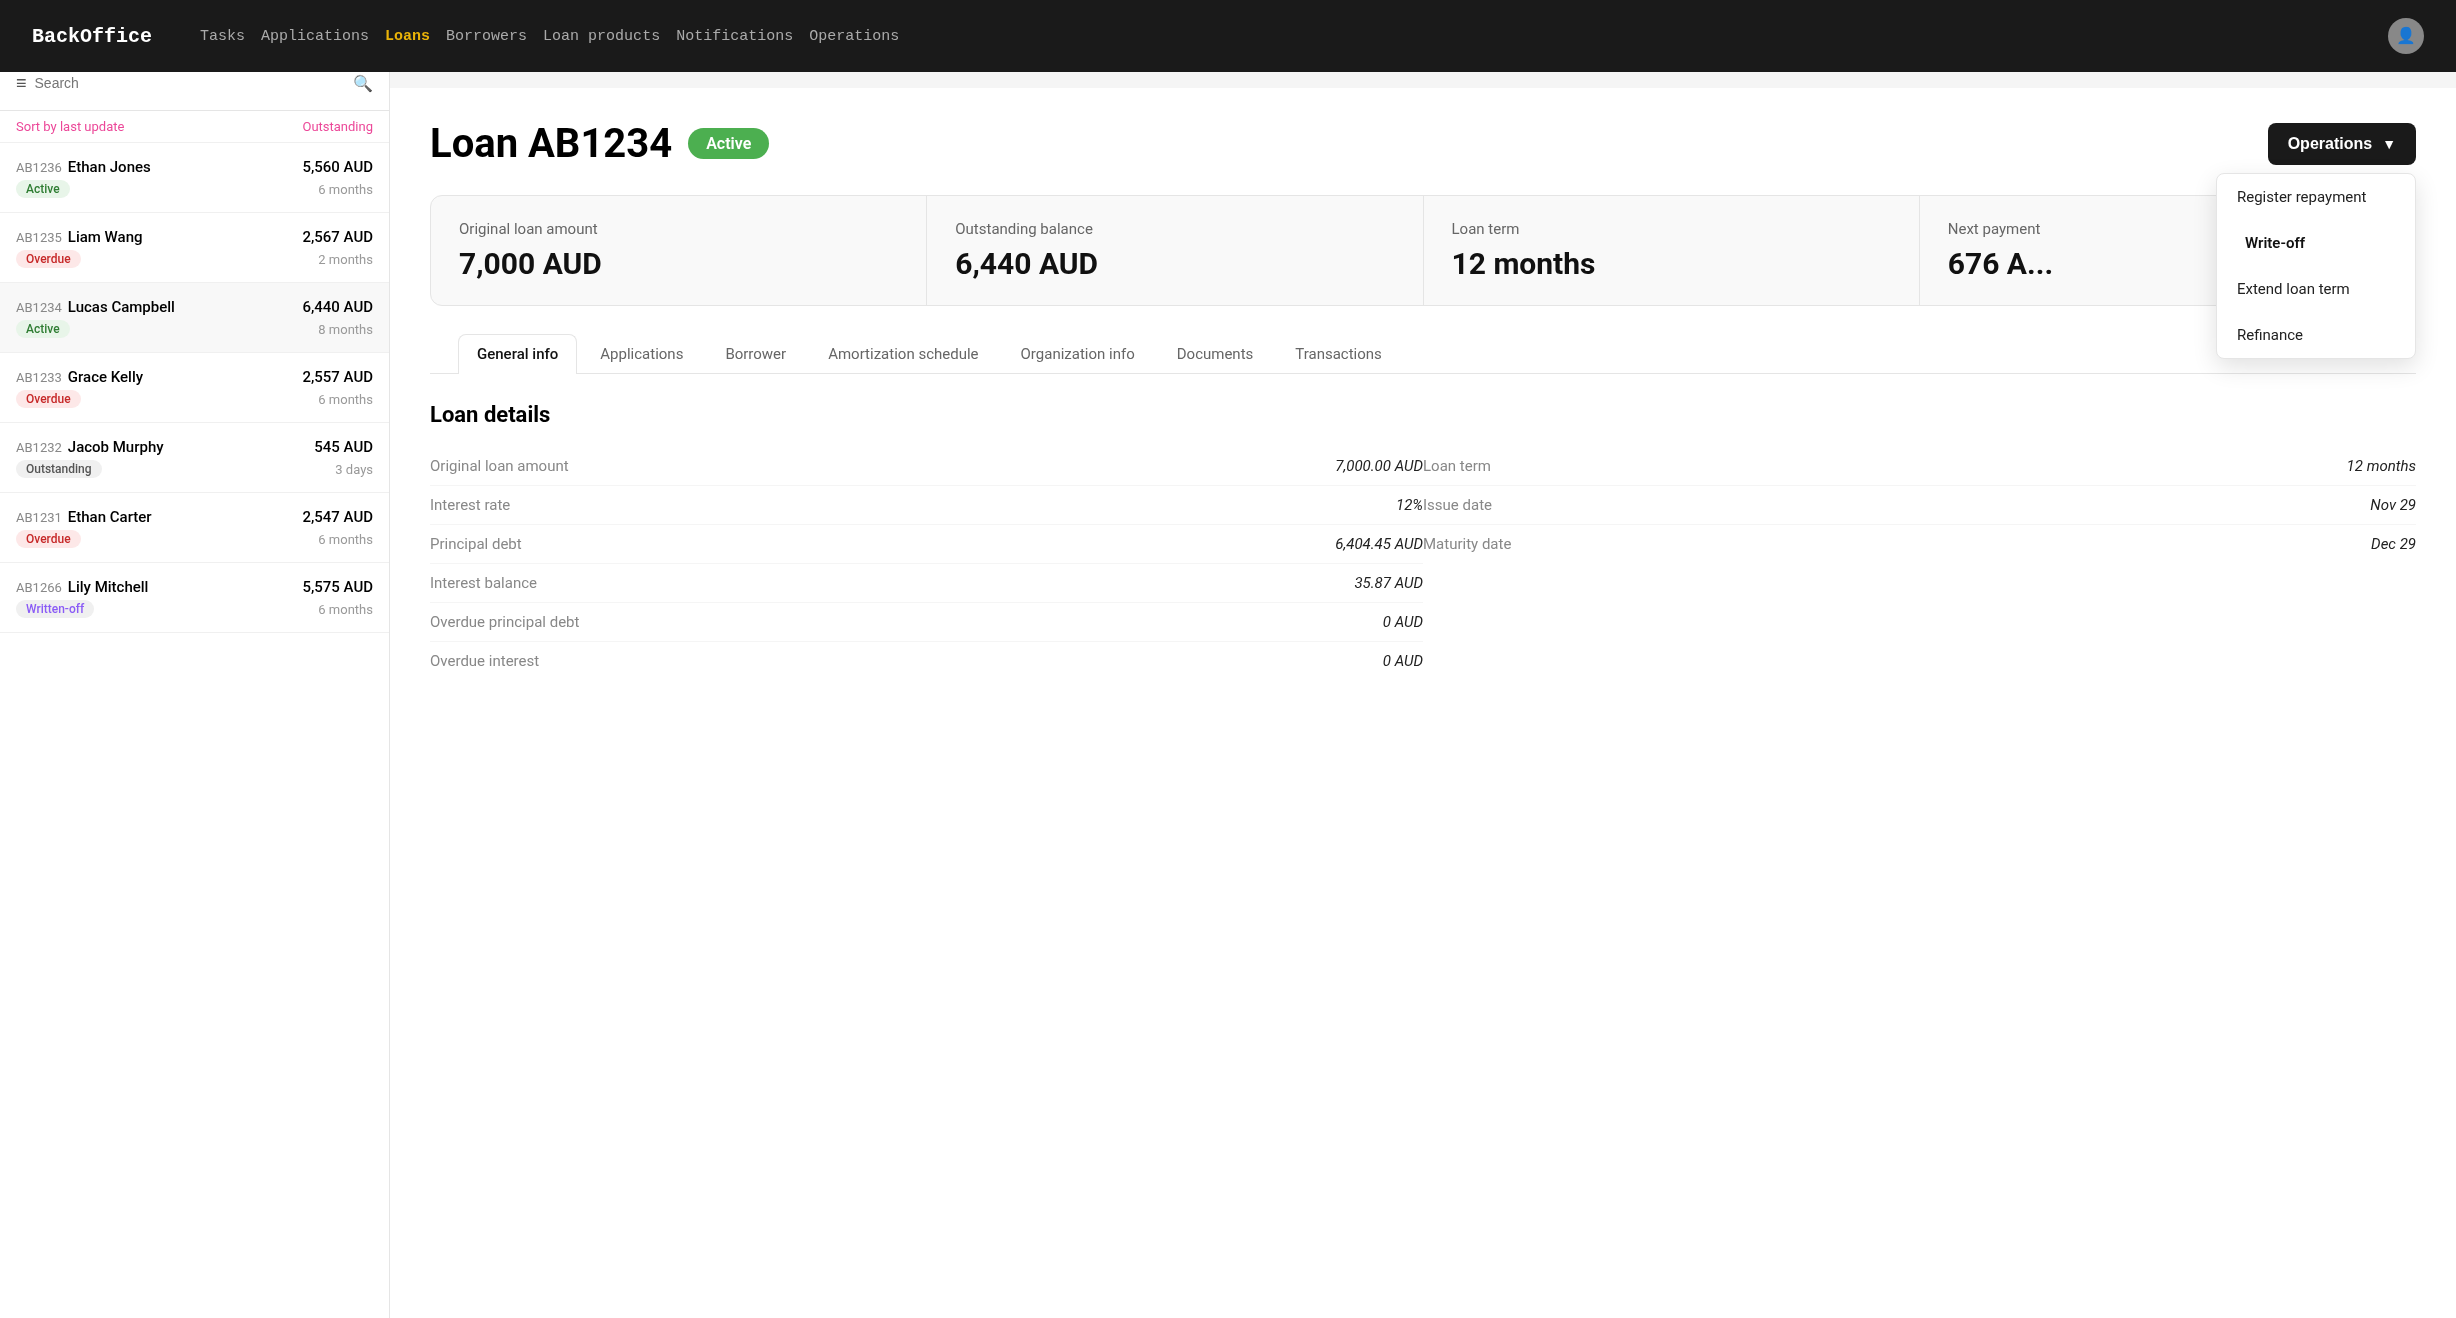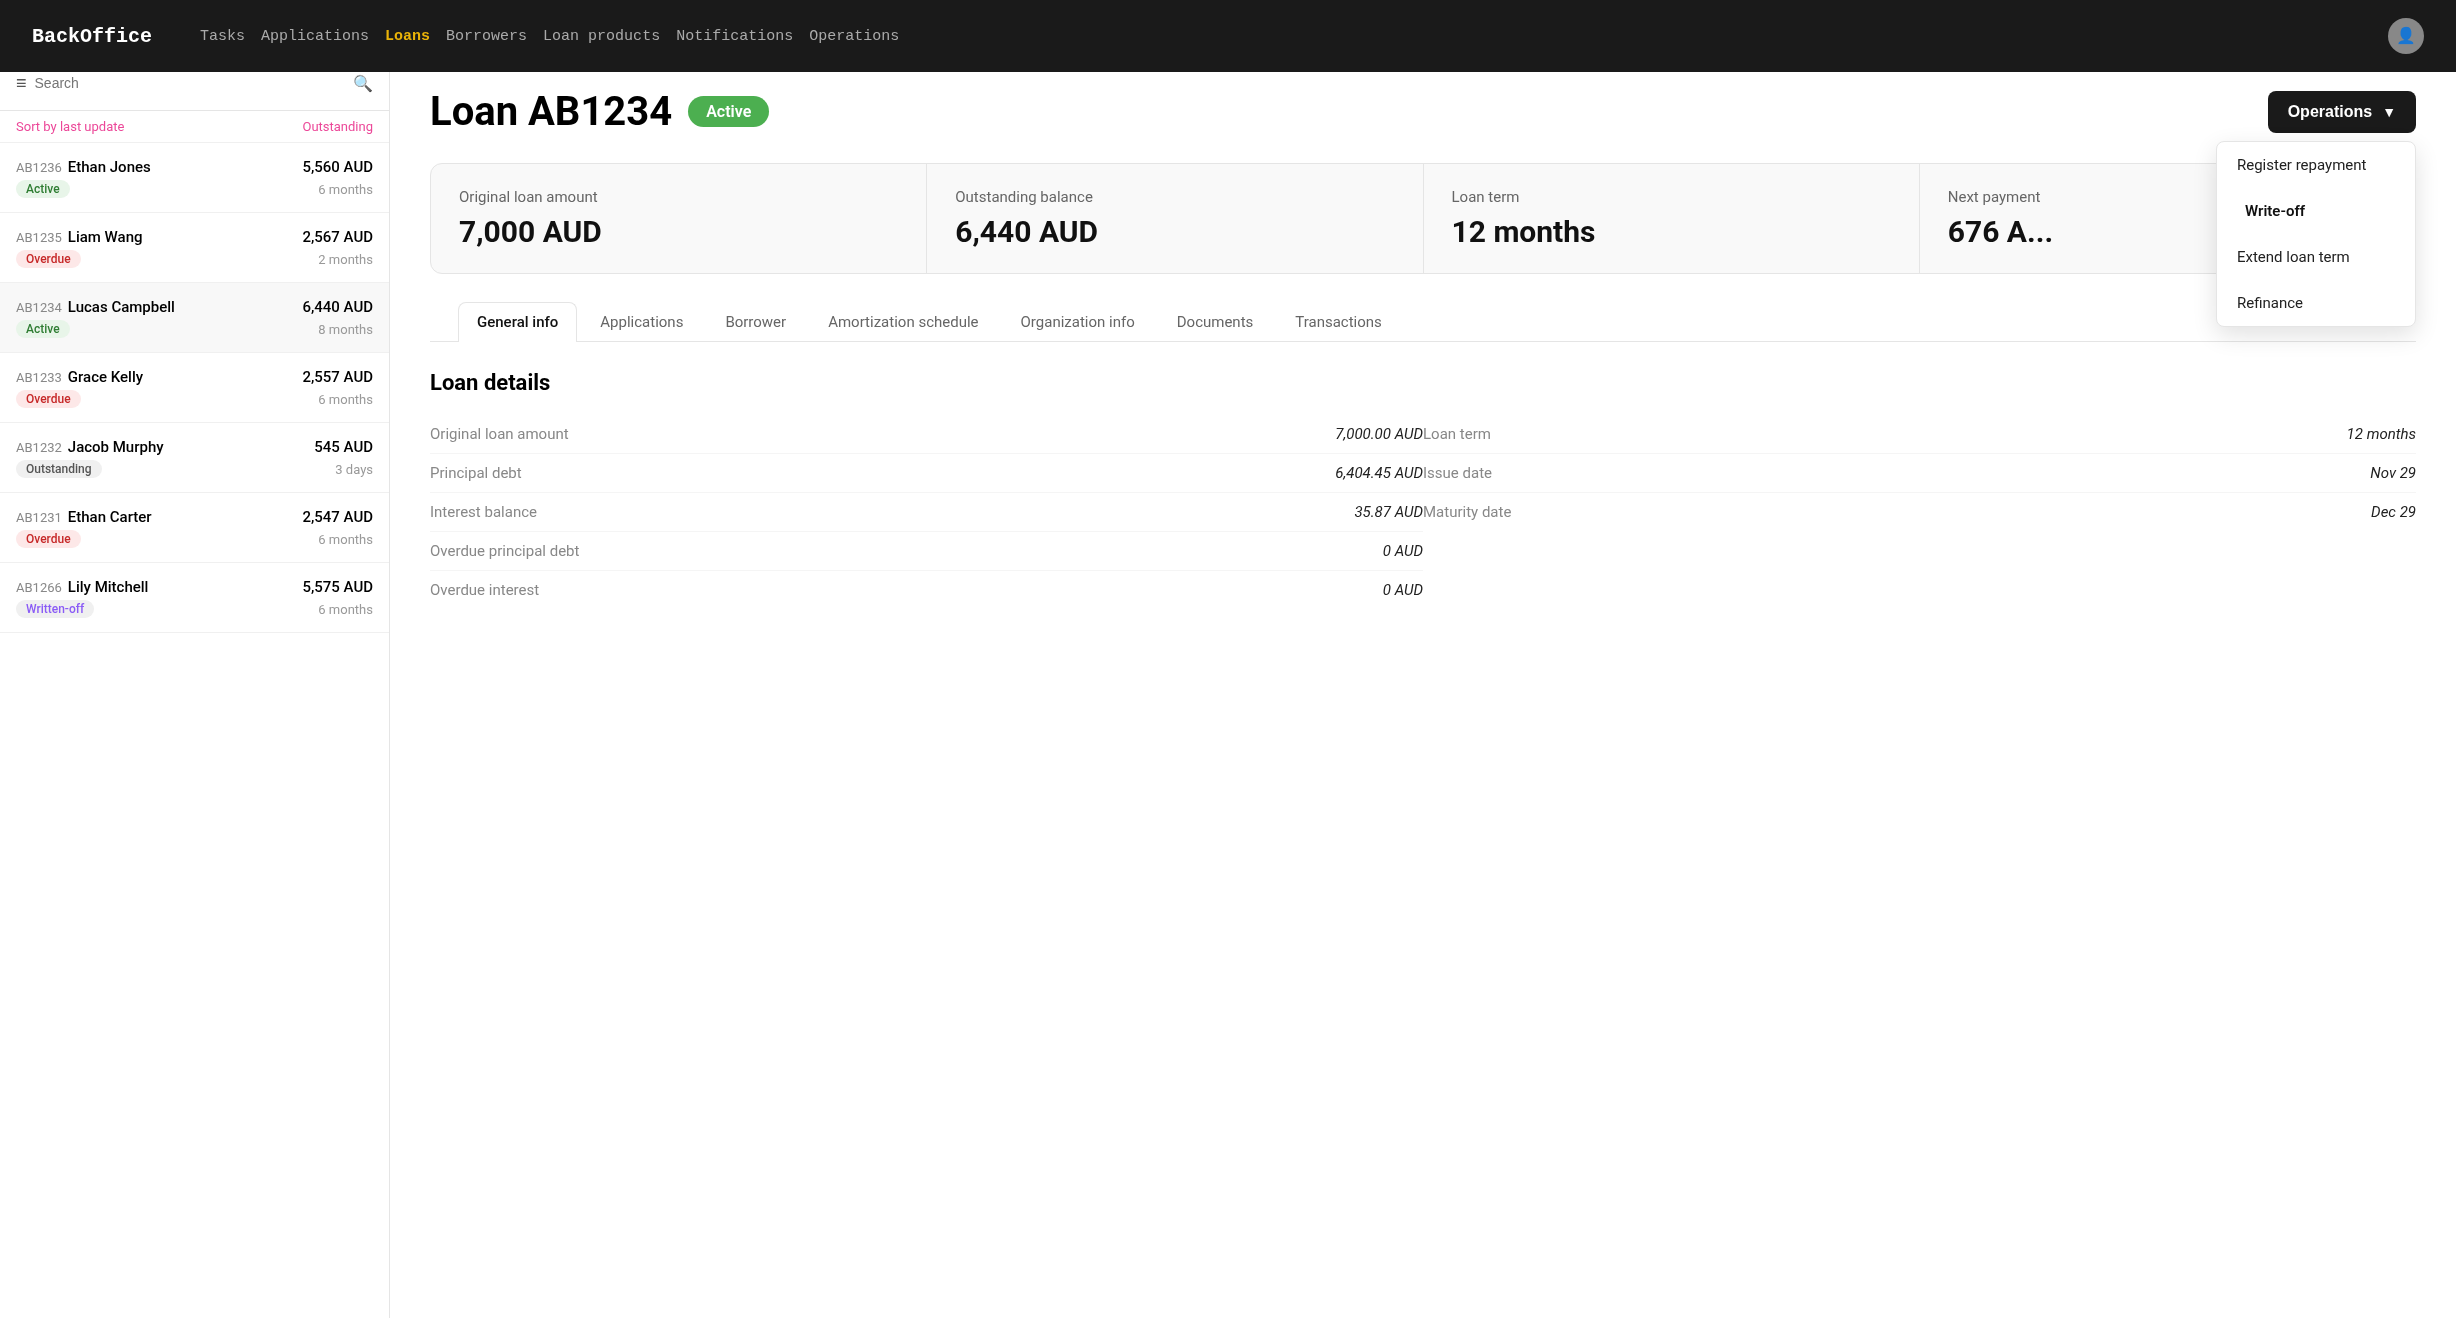--- a/index.html
+++ b/index.html
@@ -149,20 +149,21 @@
       font-size: 13px;
       color: #999;
     }
 
     
     .main {
       flex: 1;
       padding: 32px 40px;
       background: #fff;
       position: relative;
+      margin-top: 32px;
     }
 
     .loan-header {
       display: flex;
       align-items: center;
       justify-content: space-between;
       margin-bottom: 28px;
     }
     .loan-title-area {
       display: flex;
@@ -480,20 +481,24 @@
 
     <div>
       <div class="loan-details-title">Loan details</div>
       <div class="details-grid">
         <div class="details-col">
           <div class="detail-row">
             <span class="detail-label">Original loan amount</span>
             <span class="detail-value">7,000.00 AUD</span>
           </div>
           <div class="detail-row">
+            <span class="detail-label">Interest rate</span>
+            <span class="detail-value">12%</span>
+          </div>
+          <div class="detail-row">
             <span class="detail-label">Principal debt</span>
             <span class="detail-value">6,404.45 AUD</span>
           </div>
           <div class="detail-row">
             <span class="detail-label">Interest balance</span>
             <span class="detail-value">35.87 AUD</span>
           </div>
           <div class="detail-row">
             <span class="detail-label">Overdue principal debt</span>
             <span class="detail-value">0 AUD</span>

